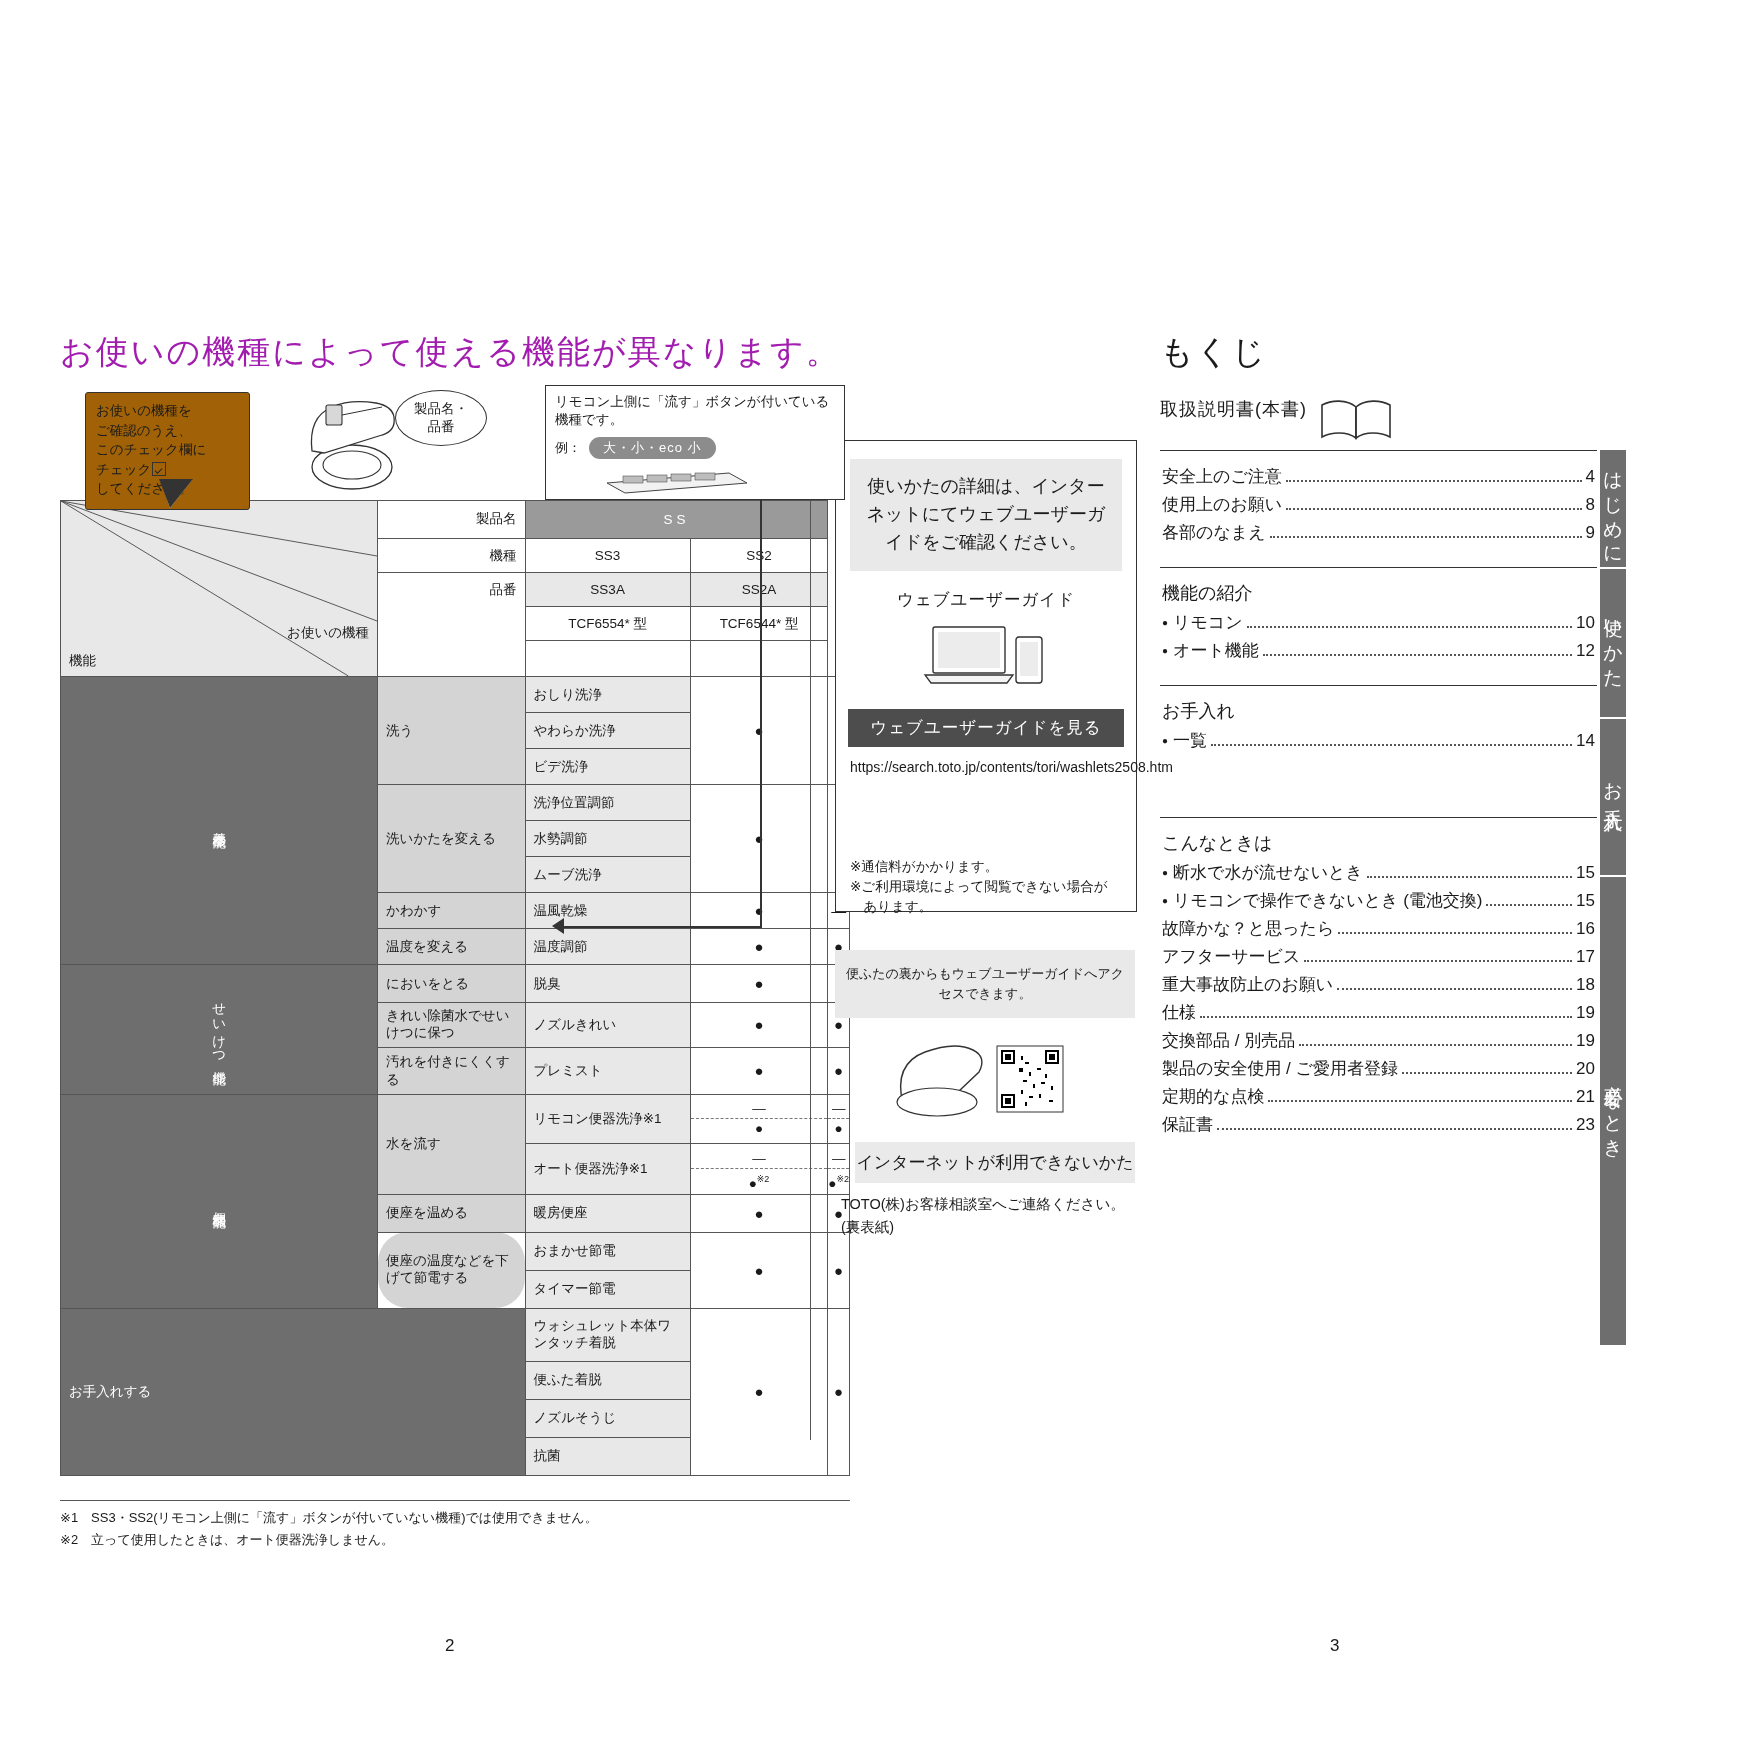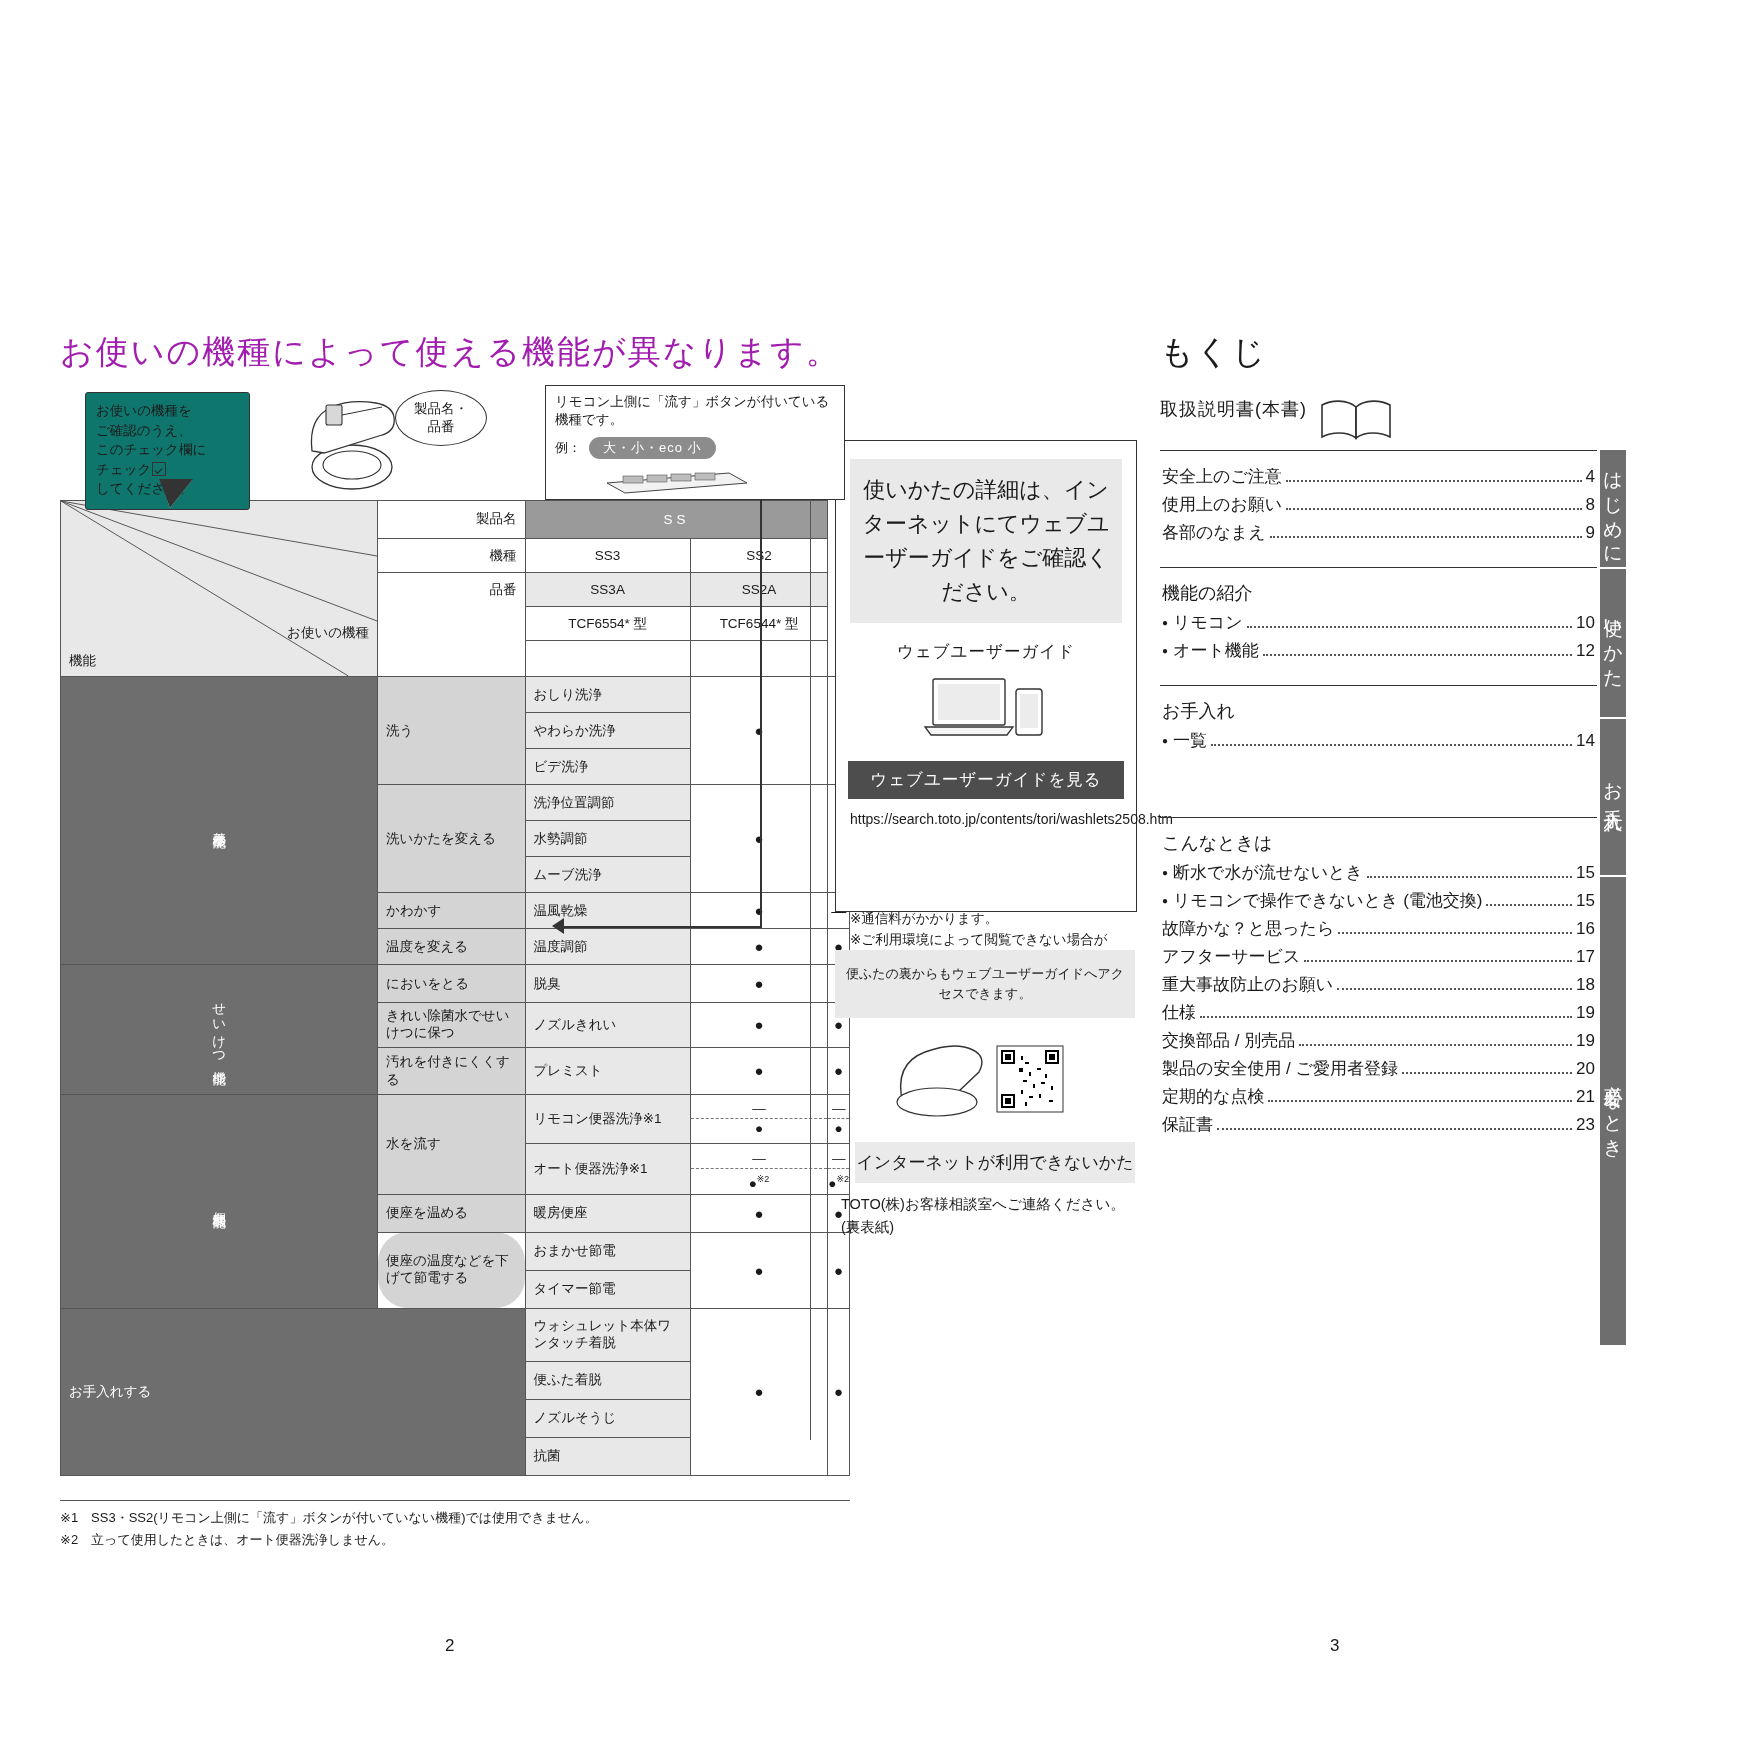--- a/index.html
+++ b/index.html
@@ -16,21 +16,21 @@
   
   #left-page{left:60px;top:330px;width:790px;}
   .left-title{
     font-size:33px;letter-spacing:2px;font-weight:400;color:#a21caf;
     white-space:nowrap;
   }
 
   
   .balloon{
     position:absolute;left:25px;top:62px;width:145px;
-    border:1px solid #333;background:#0f766e;border-radius:3px;
+    border:1px solid #333;background:#a16207;border-radius:3px;
     padding:8px 8px 10px 10px;font-size:13.5px;line-height:1.45;z-index:6;
   }
   .balloon .chk{
     display:inline-block;width:12px;height:12px;border:1px solid #333;
     position:relative;vertical-align:-2px;margin:0 1px;
   }
   .balloon .chk:after{
     content:"";position:absolute;left:2px;top:5px;width:6px;height:3px;
     border-left:1.6px solid #222;border-bottom:1.6px solid #222;
     transform:rotate(-45deg);
@@ -128,21 +128,21 @@
     border-bottom:2px solid #fff;
   }
 
   
   .infobox{
     position:absolute;left:-325px;top:110px;width:300px;height:470px;
     border:1px solid #333;background:#fff;
   }
   .infobox .gray-note{
     background:#e9e9e9;margin:18px 14px 0 14px;padding:14px 10px;
-    font-size:22px;line-height:1.55;text-align:center;
+    font-size:18px;line-height:1.55;text-align:center;
   }
   .guide-label{text-align:center;font-size:16.5px;margin-top:18px;letter-spacing:1px;}
   .devices{display:flex;justify-content:center;align-items:flex-end;margin-top:6px;}
   .btn-bar{
     background:#4d4d4d;color:#fff;margin:12px 12px 0 12px;padding:8px 0;
     text-align:center;font-size:16.5px;letter-spacing:1px;
   }
   .url-row{display:flex;margin:10px 14px 0 14px;}
   .url-txt{font-size:14px;line-height:1.5;flex:1;}
   .qr{width:86px;height:86px;}

